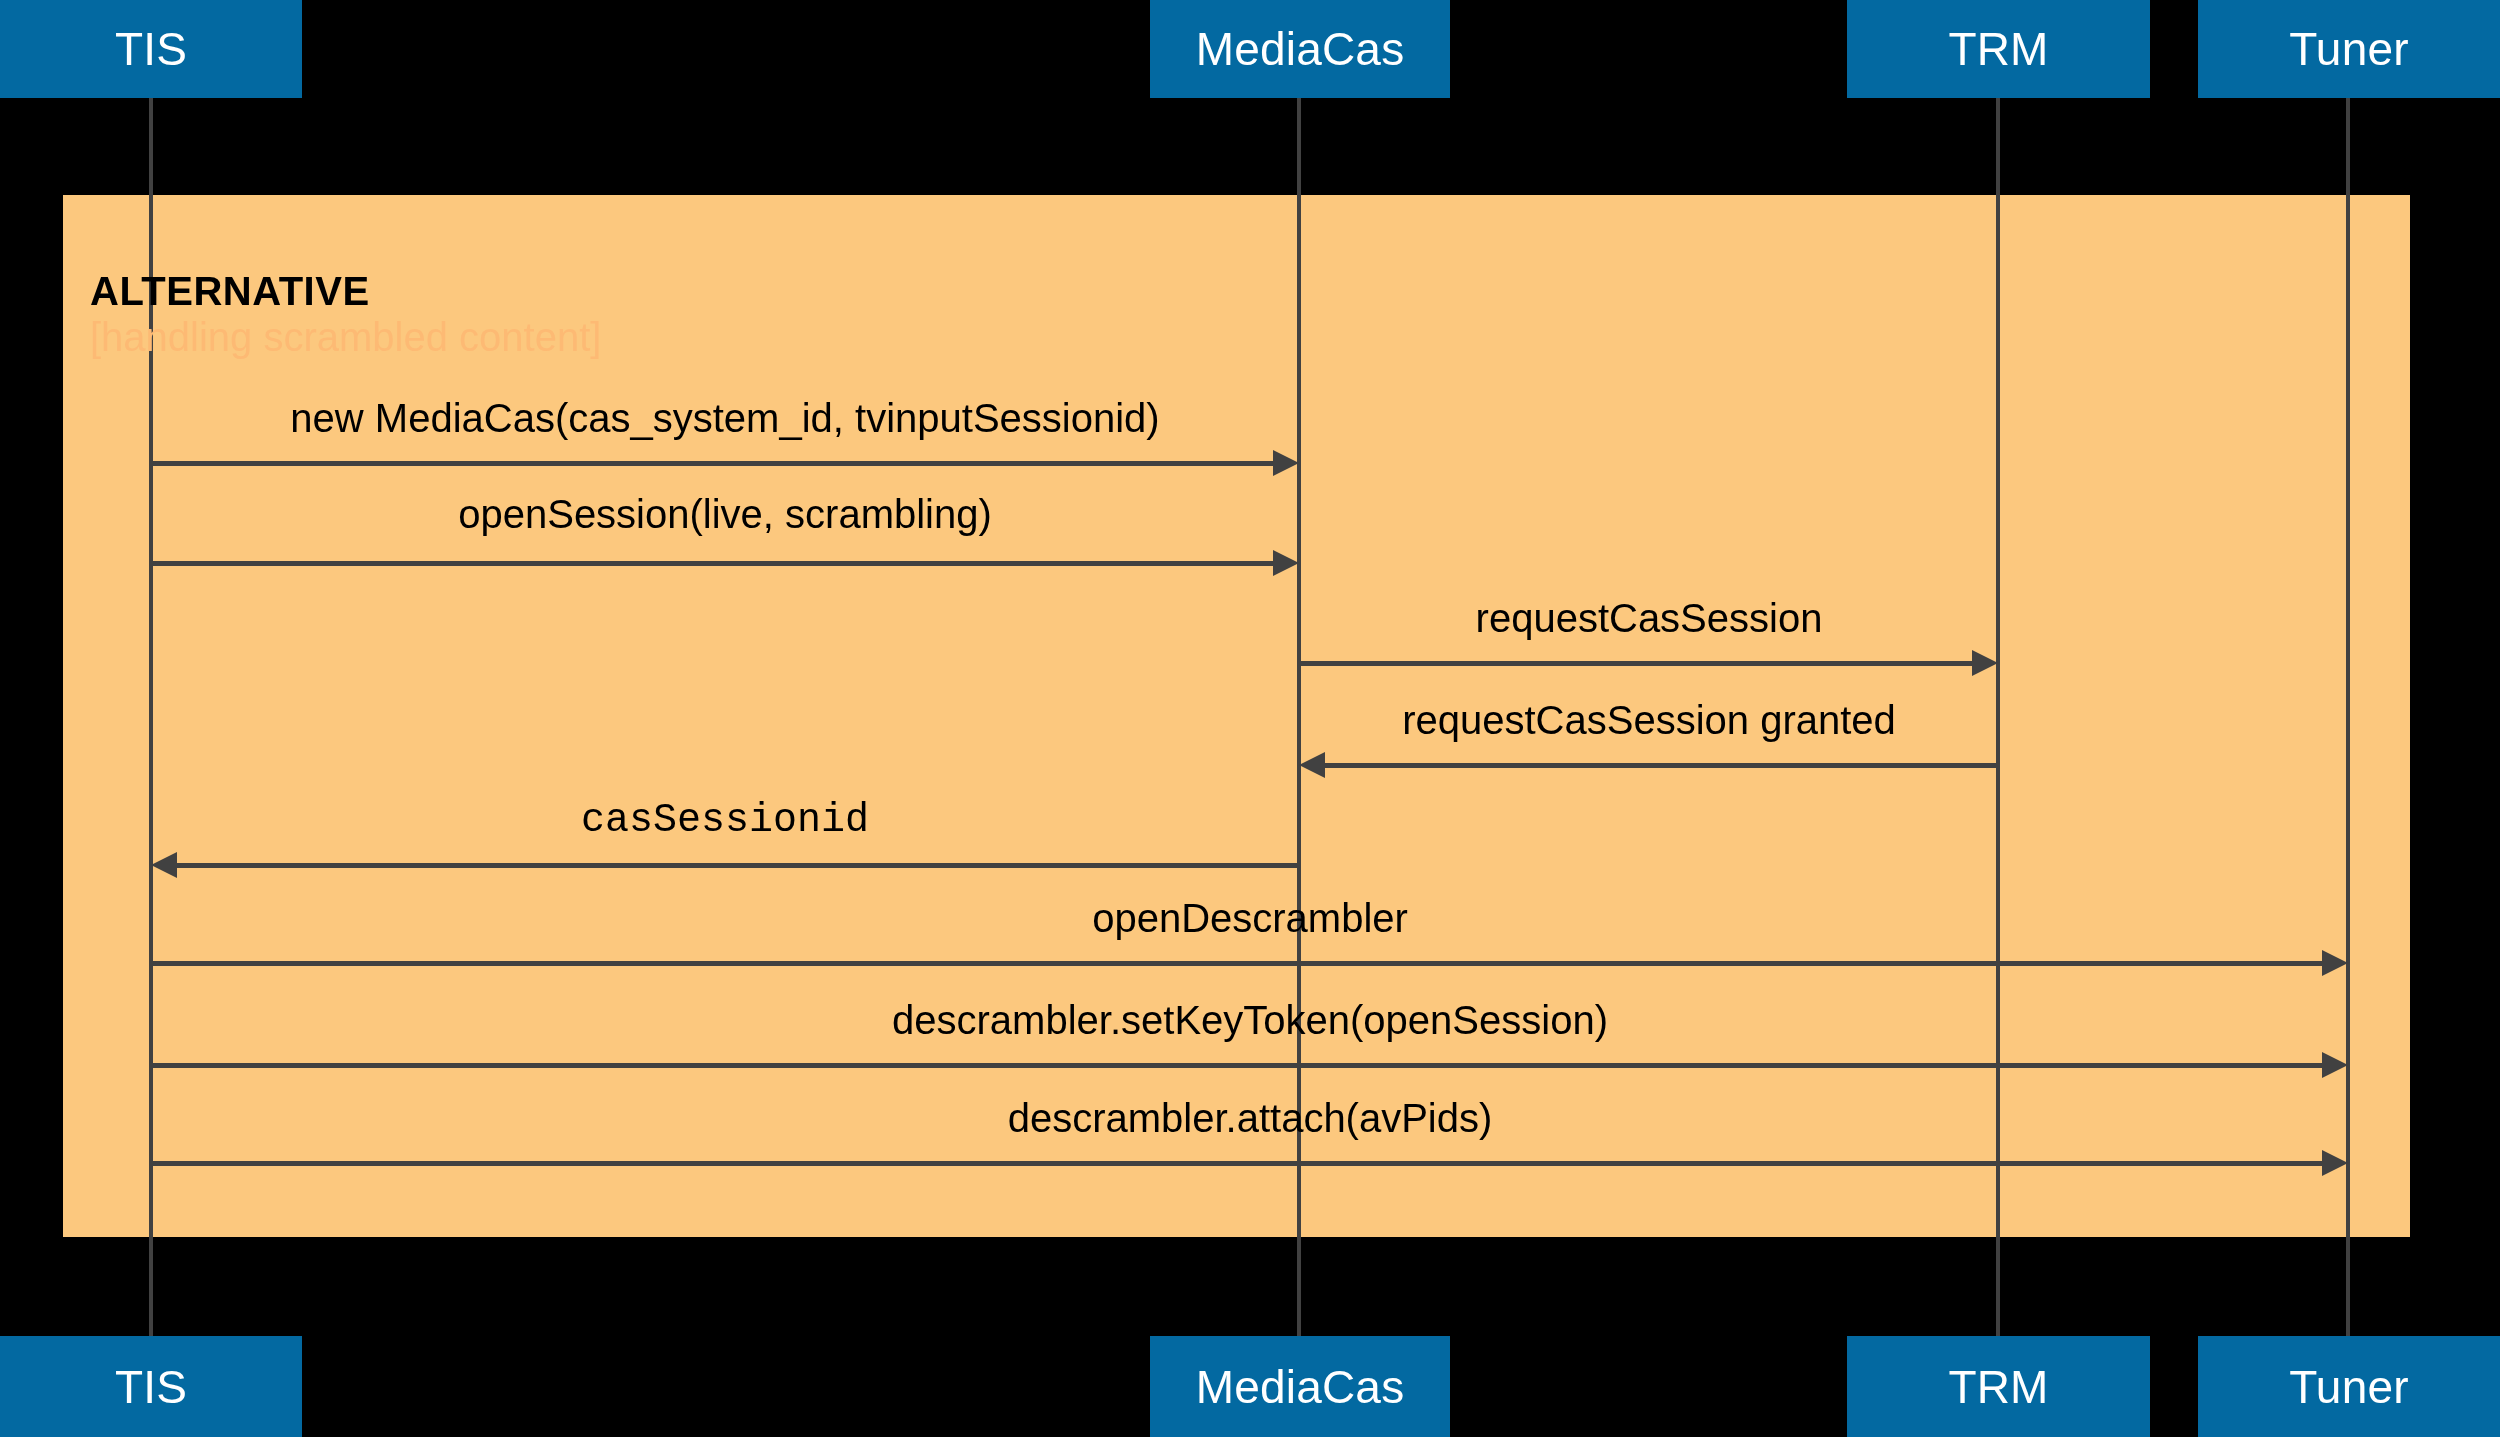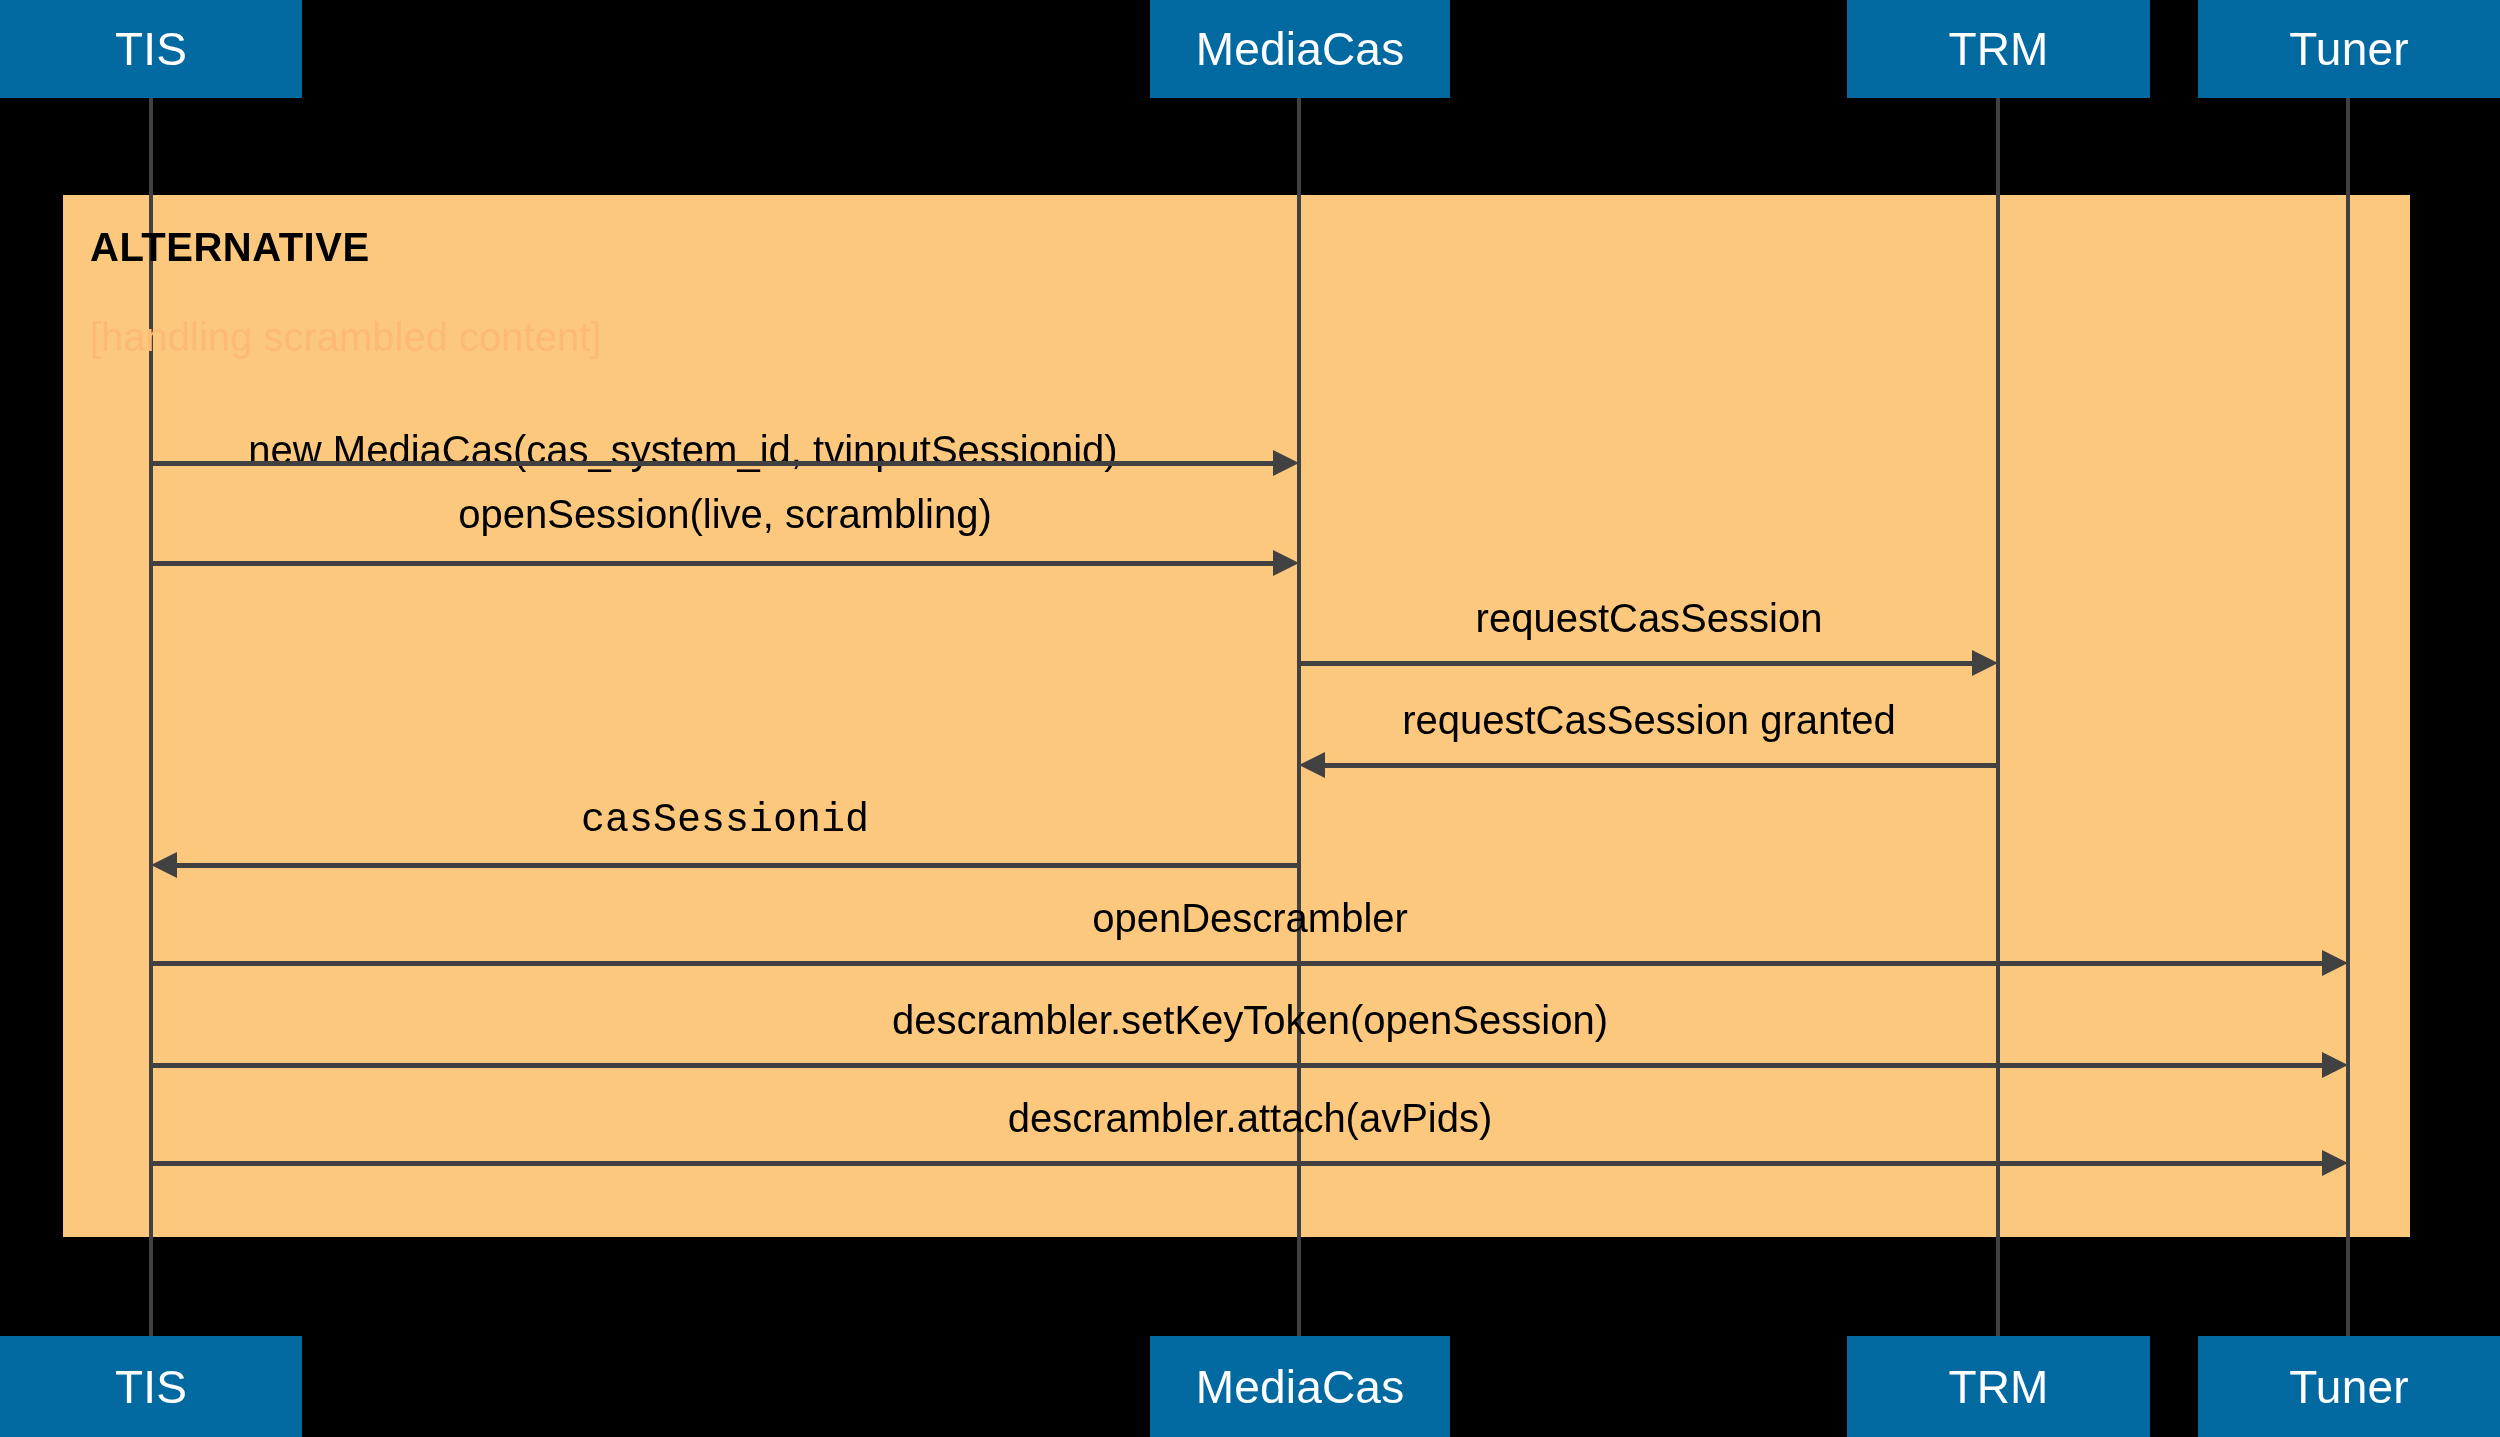--- a/index.html
+++ b/index.html
@@ -12,21 +12,21 @@
   .actor-box{
     position:absolute;background:#0369a1;color:#ffffff;
     display:flex;align-items:center;justify-content:center;
     font-size:46px;font-weight:400;letter-spacing:0.2px;
   }
   .frame{
     position:absolute;background:#FCC87E;border:none;box-sizing:border-box;
   }
   .frame-title{
     position:absolute;color:#000;font-size:40px;font-weight:bold;
-    letter-spacing:0.5px;white-space:nowrap;
+    letter-spacing:0.5px;white-space:nowrap;margin-top:44px;
   }
   .frame-guard{
     position:absolute;color:#fdba74;font-size:40px;font-weight:400;white-space:nowrap;
   }
   .msg-line{position:absolute;height:5px;background:#414141;}
   .msg-head{position:absolute;width:0;height:0;}
   .msg-head.right{
     border-top:13px solid transparent;border-bottom:13px solid transparent;
     border-left:26px solid #414141;
   }
@@ -52,21 +52,21 @@
   <div class="frame" style="left:63px;top:195px;width:2347px;height:1042px;"></div>
 
   <div class="lifeline" style="left:149px;top:195px;height:1042px;"></div>
   <div class="lifeline" style="left:1297px;top:195px;height:1042px;"></div>
   <div class="lifeline" style="left:1996px;top:195px;height:1042px;"></div>
   <div class="lifeline" style="left:2346px;top:195px;height:1042px;"></div>
 
   <div class="frame-title" style="left:90px;top:225px;">ALTERNATIVE</div>
   <div class="frame-guard" style="left:90px;top:315px;">[handling scrambled content]</div>
 
-  <div class="msg-label" style="left:683px;top:396px;margin-top:32px;">new MediaCas(cas_system_id, tvinputSessionid)</div>
+  <div class="msg-label" style="left:725px;top:396px;">new MediaCas(cas_system_id, tvinputSessionid)</div>
   <div class="msg-line" style="left:151px;top:461px;width:1122px;"></div>
   <div class="msg-head right" style="left:1273px;top:450px;"></div>
 
   <div class="msg-label" style="left:725px;top:492px;">openSession(live, scrambling)</div>
   <div class="msg-line" style="left:151px;top:561px;width:1122px;"></div>
   <div class="msg-head right" style="left:1273px;top:550px;"></div>
 
   <div class="msg-label" style="left:1649px;top:596px;">requestCasSession</div>
   <div class="msg-line" style="left:1299px;top:661px;width:673px;"></div>
   <div class="msg-head right" style="left:1972px;top:650px;"></div>

